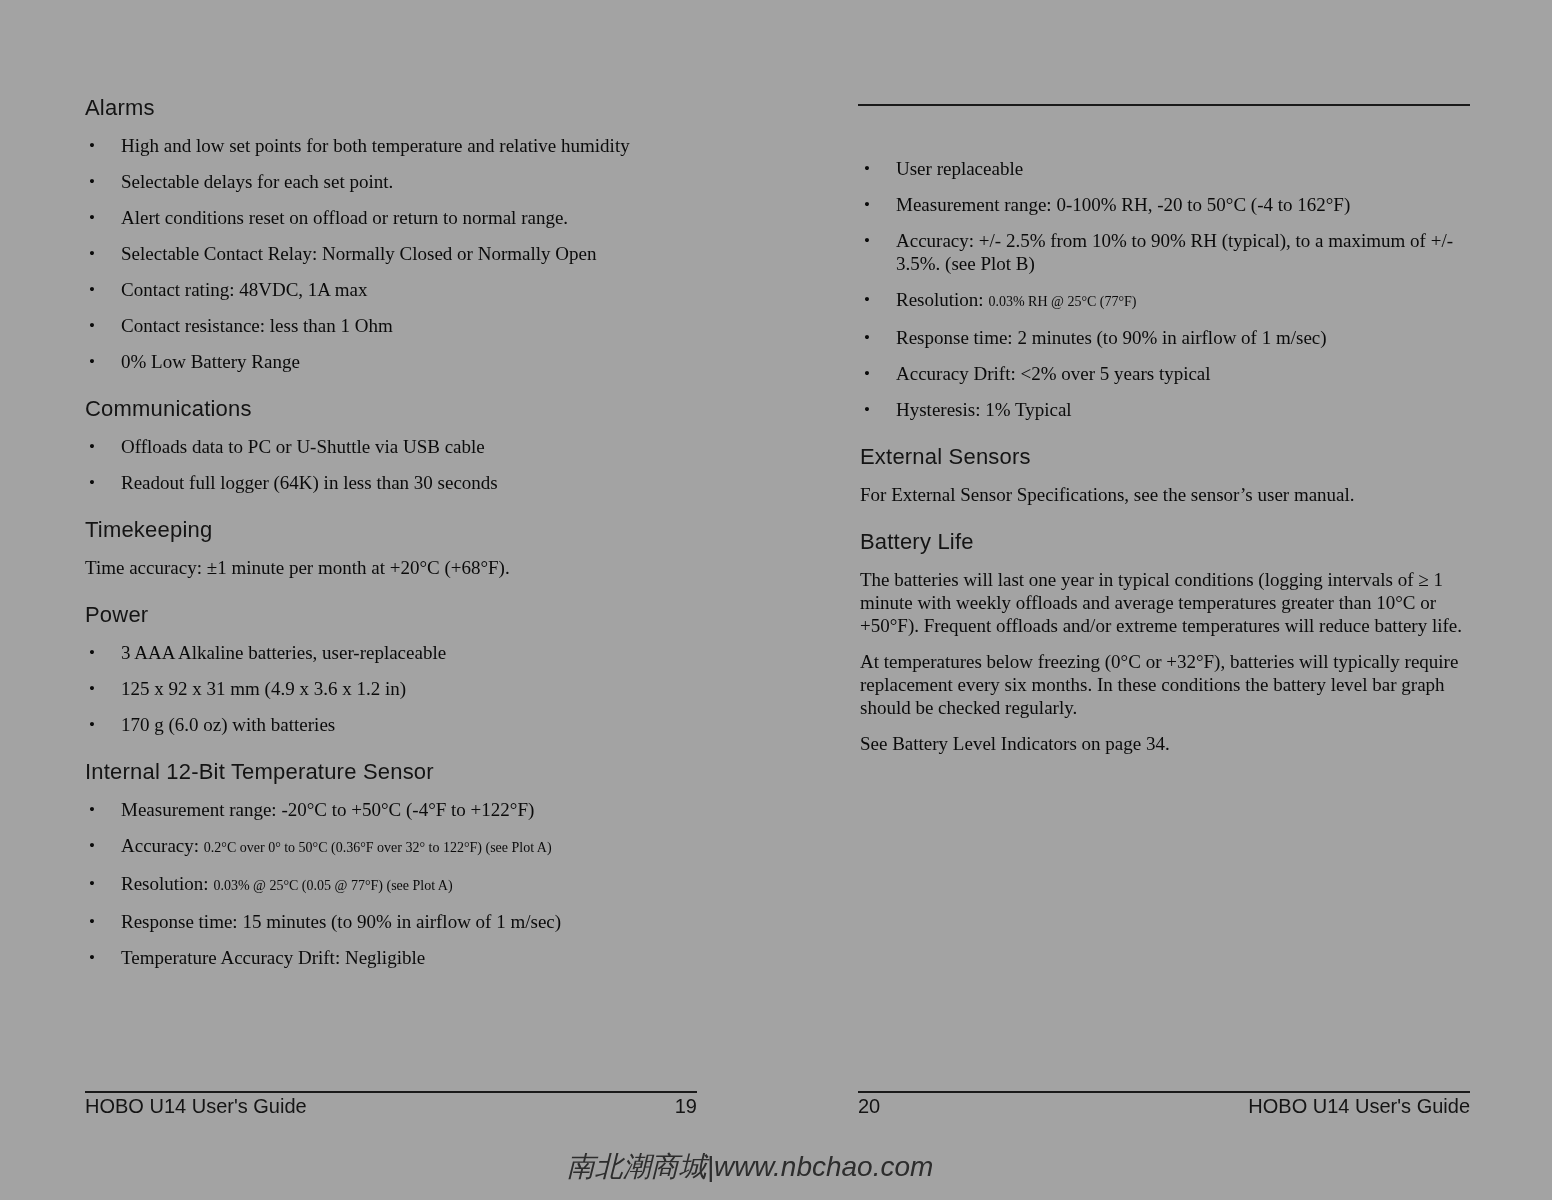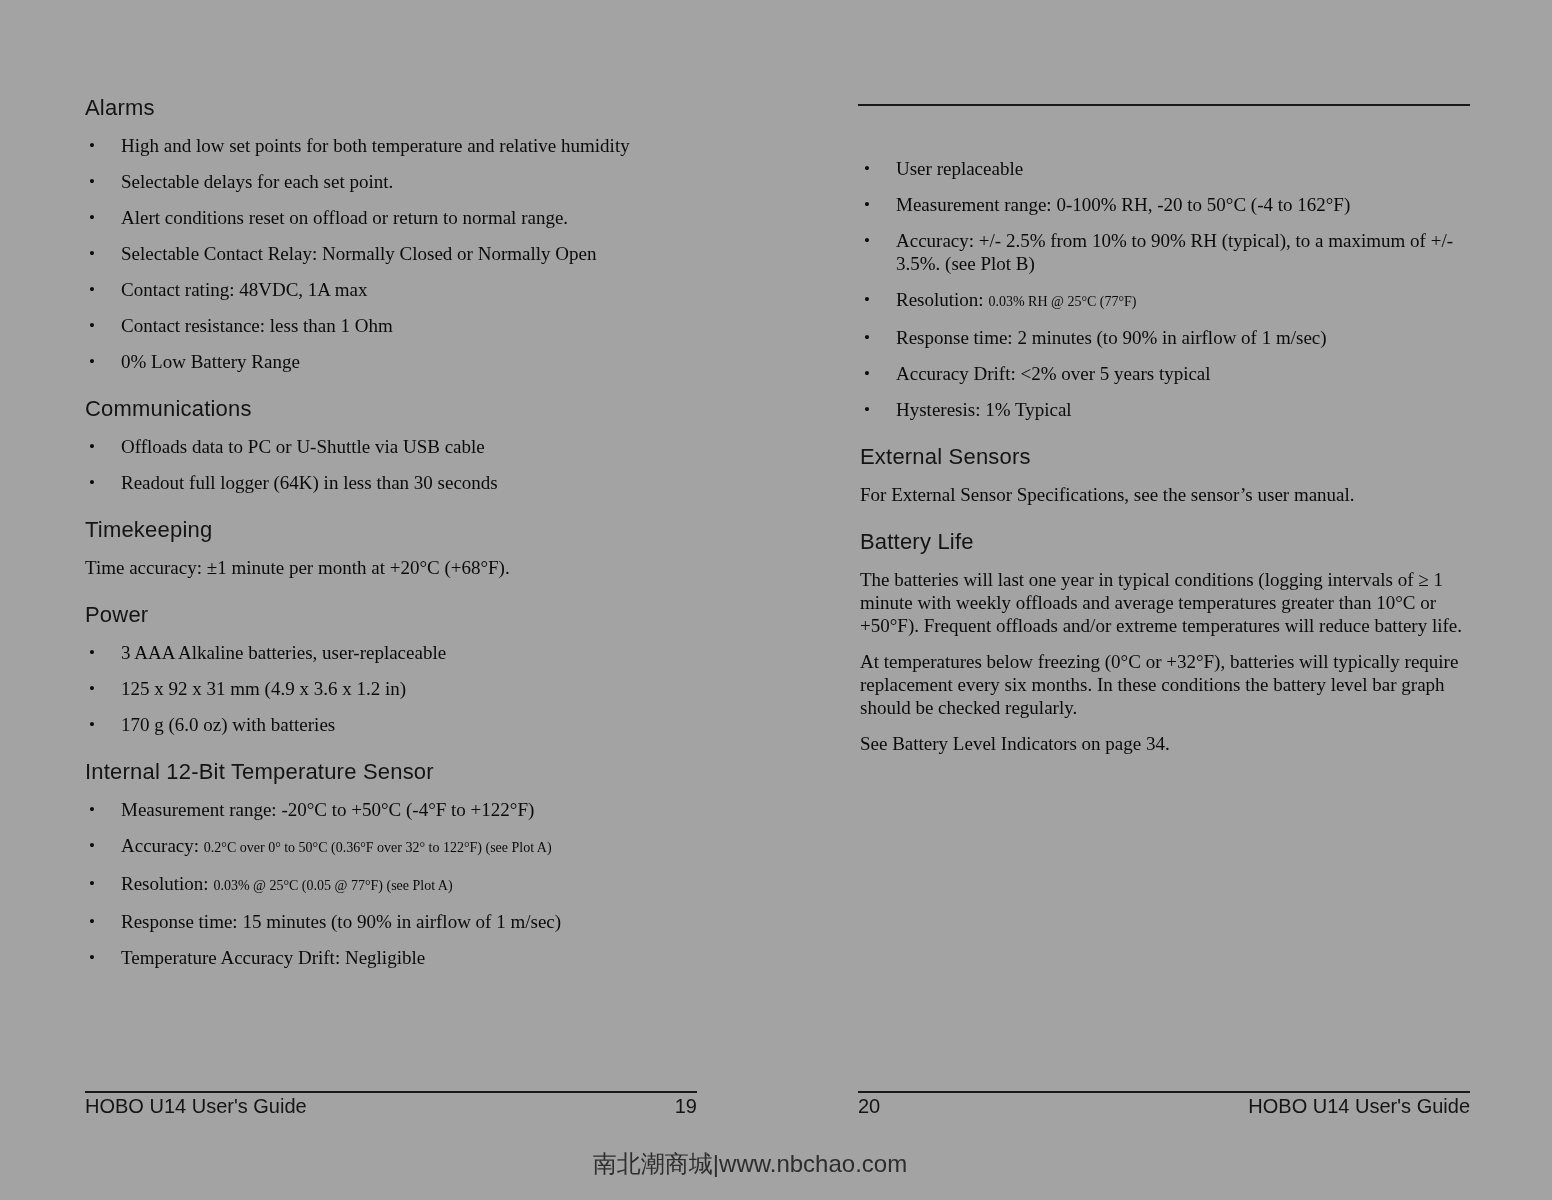--- a/index.html
+++ b/index.html
@@ -76,22 +76,23 @@
     padding-top: 4px;
     line-height: 19px;
   }
 
   .watermark {
     position: absolute;
     left: 0; top: 1148px;
     width: 1500px;
     text-align: center;
     font-family: "Liberation Sans", sans-serif;
-    font-size: 24px;
+    font-size: 28px;
     color: #2d2d2d;
+    font-style: italic;
   }
 </style>
 </head>
 <body>
 
 <div class="page">
 
   <div class="col left-col" id="left-col">
       <div class="section-heading">Alarms</div>
       <div class="bullet-row">

